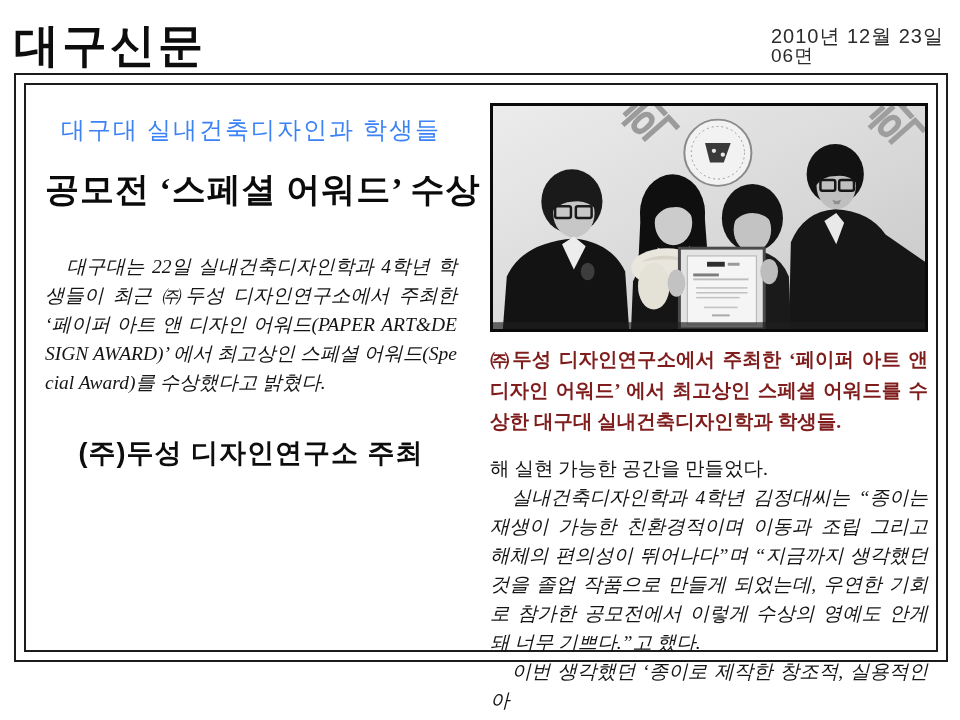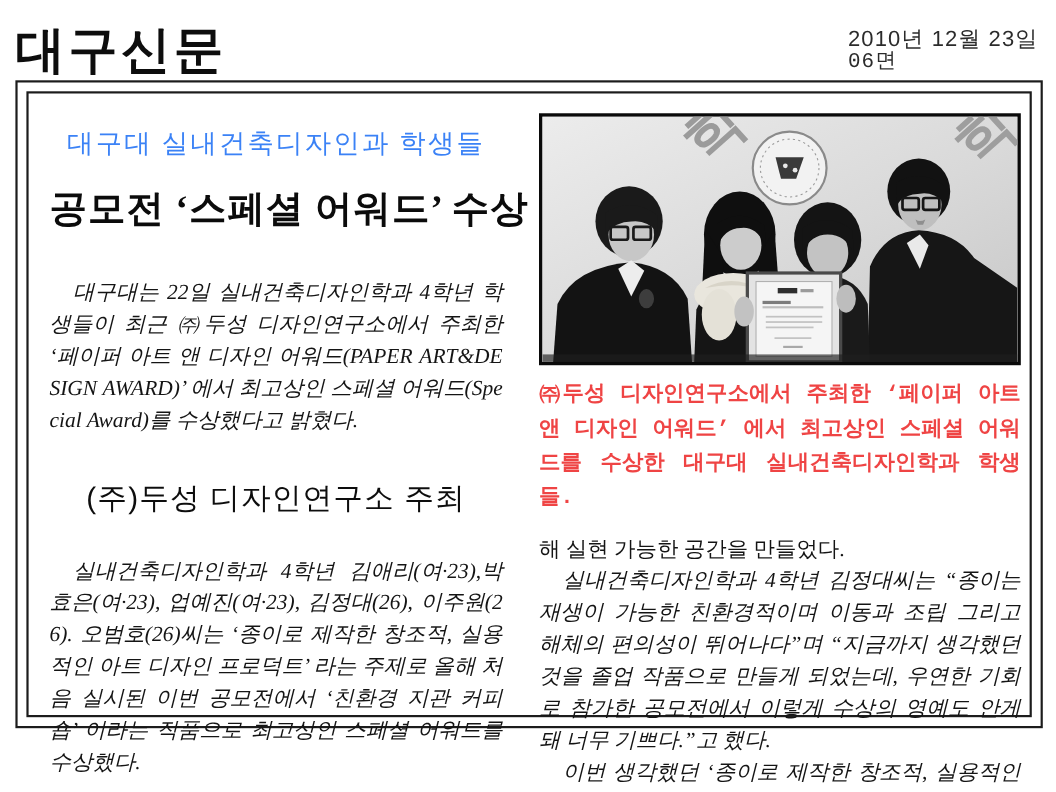--- a/index.html
+++ b/index.html
@@ -11,21 +11,21 @@
     position:absolute; left:14px; top:16px;
     font-family:"Liberation Sans", sans-serif;
     font-weight:900; font-size:45px; letter-spacing:3px; color:#0d0d0d;
     transform:scaleY(1.02);
   }
   .dateblock{
     position:absolute; right:16px; top:26px; text-align:left;
     font-family:"Liberation Sans", sans-serif; color:#2b2b2b;
     font-size:20px; line-height:20px; letter-spacing:1px;
   }
-  .dateblock .page-no{ font-size:19px;font-family:Liberation Mono, monospace; }
+  .dateblock .page-no{ font-size:19px; }
 
   
   .outer-frame{
     position:absolute; left:14px; top:73px; width:934px; height:589px;
     border:2px solid #1c1c1c; background:#fff;
   }
   .inner-frame{
     position:absolute; left:8px; top:8px; right:8px; bottom:8px;
     border:2px solid #1c1c1c;
   }
@@ -45,36 +45,36 @@
   }
   .bodytext{
     font-size:19.5px; line-height:29px; text-align:justify; color:#141414;
     word-break:break-all;
   }
   .indent{ text-indent:1.1em;font-style:italic; }
   .p1{ margin-top:39px; }
   .subhead{
     margin-top:38px; text-align:center;
     font-family:"Liberation Sans", sans-serif;
-    font-size:27px; font-weight:400; letter-spacing:1px; color:#0d0d0d;
+    font-size:27px; font-weight:700; letter-spacing:1px; color:#0d0d0d;
   }
   .p2{ margin-top:34px; }
 
   
   .photo-frame{
     margin-top:3px; width:438px; height:229px;
     border:3px solid #0a0a0a; background:#d8d8d8; overflow:hidden;
   }
   .photo-frame svg{ display:block; width:100%; height:100%; }
 
   .caption{
     margin-top:12px;
-    font-family:Liberation Mono, monospace;
+    font-family:Liberation Serif, serif;
     font-size:19.5px; font-weight:700; line-height:31px;
-    text-align:justify; color:#ef4444; word-break:break-all;
+    text-align:justify; color:#7f1d1d; word-break:break-all;
   }
   .p3{ margin-top:17px; }
 </style>
 </head>
 <body>
 
 <div class="masthead-title">대구신문</div>
 <div class="dateblock">
   <div>2010년  12월  23일</div>
   <div class="page-no">06면</div>
@@ -82,21 +82,20 @@
 
 <div class="outer-frame">
   <div class="inner-frame"></div>
 </div>
 
 <div class="col-left">
   <div class="headline-small">대구대 실내건축디자인과 학생들</div>
   <div class="headline-large">공모전 ‘스페셜 어워드’ 수상</div>
   <p class="bodytext indent p1">대구대는 22일 실내건축디자인학과 4학년 학생들이 최근 ㈜두성 디자인연구소에서 주최한 ‘페이퍼 아트 앤 디자인 어워드(PAPER ART&amp;DESIGN AWARD)’ 에서 최고상인 스페셜 어워드(Special Award)를 수상했다고 밝혔다.</p>
   <div class="subhead">(주)두성 디자인연구소 주최</div>
-  <p class="bodytext indent p2">실내건축디자인학과 4학년 김애리(여·23),박효은(여·23), 업예진(여·23), 김정대(26), 이주원(26). 오범호(26)씨는 ‘종이로 제작한 창조적, 실용적인 아트 디자인 프로덕트’ 라는 주제로 올해 처음 실시된 이번 공모전에서 ‘친환경 지관 커피숍’ 이라는 작품으로 최고상인 스페셜 어워드를 수상했다.</p>
 </div>
 
 <div class="col-right">
 
   <div class="photo-frame">
     <svg viewBox="0 0 438 229" preserveAspectRatio="none">
       <defs>
         <linearGradient id="bgGrad" x1="0" y1="0" x2="1" y2="1">
           <stop offset="0" stop-color="#ececec"></stop>
           <stop offset="0.55" stop-color="#d9d9d9"></stop>

